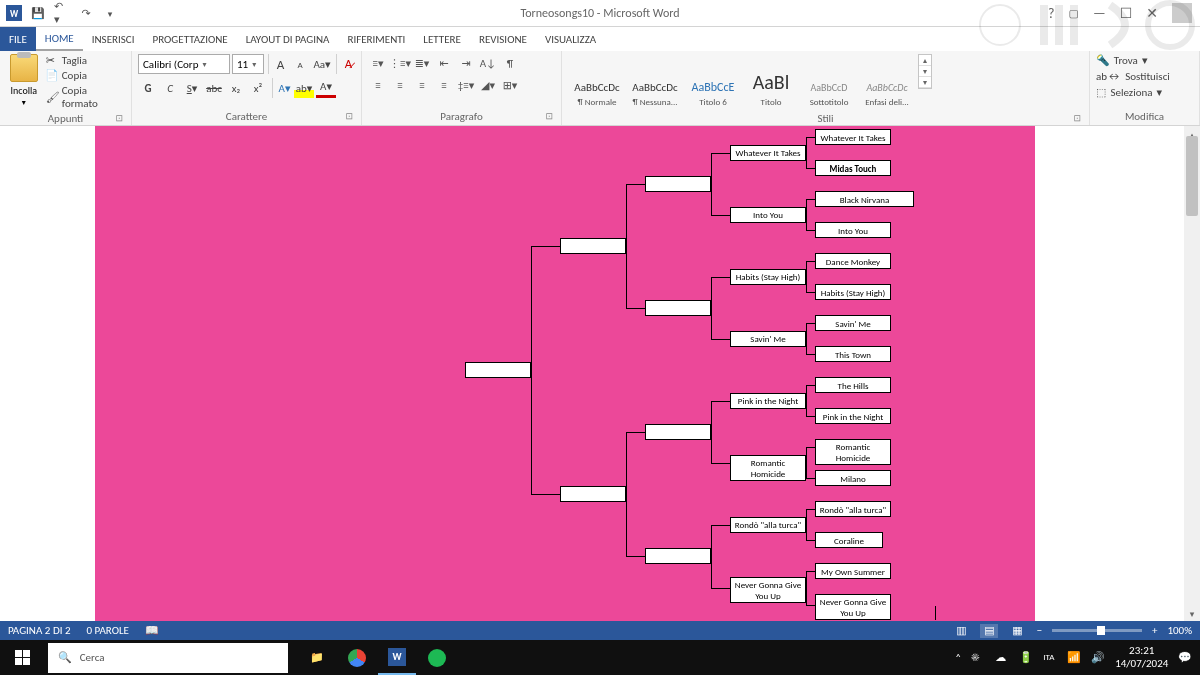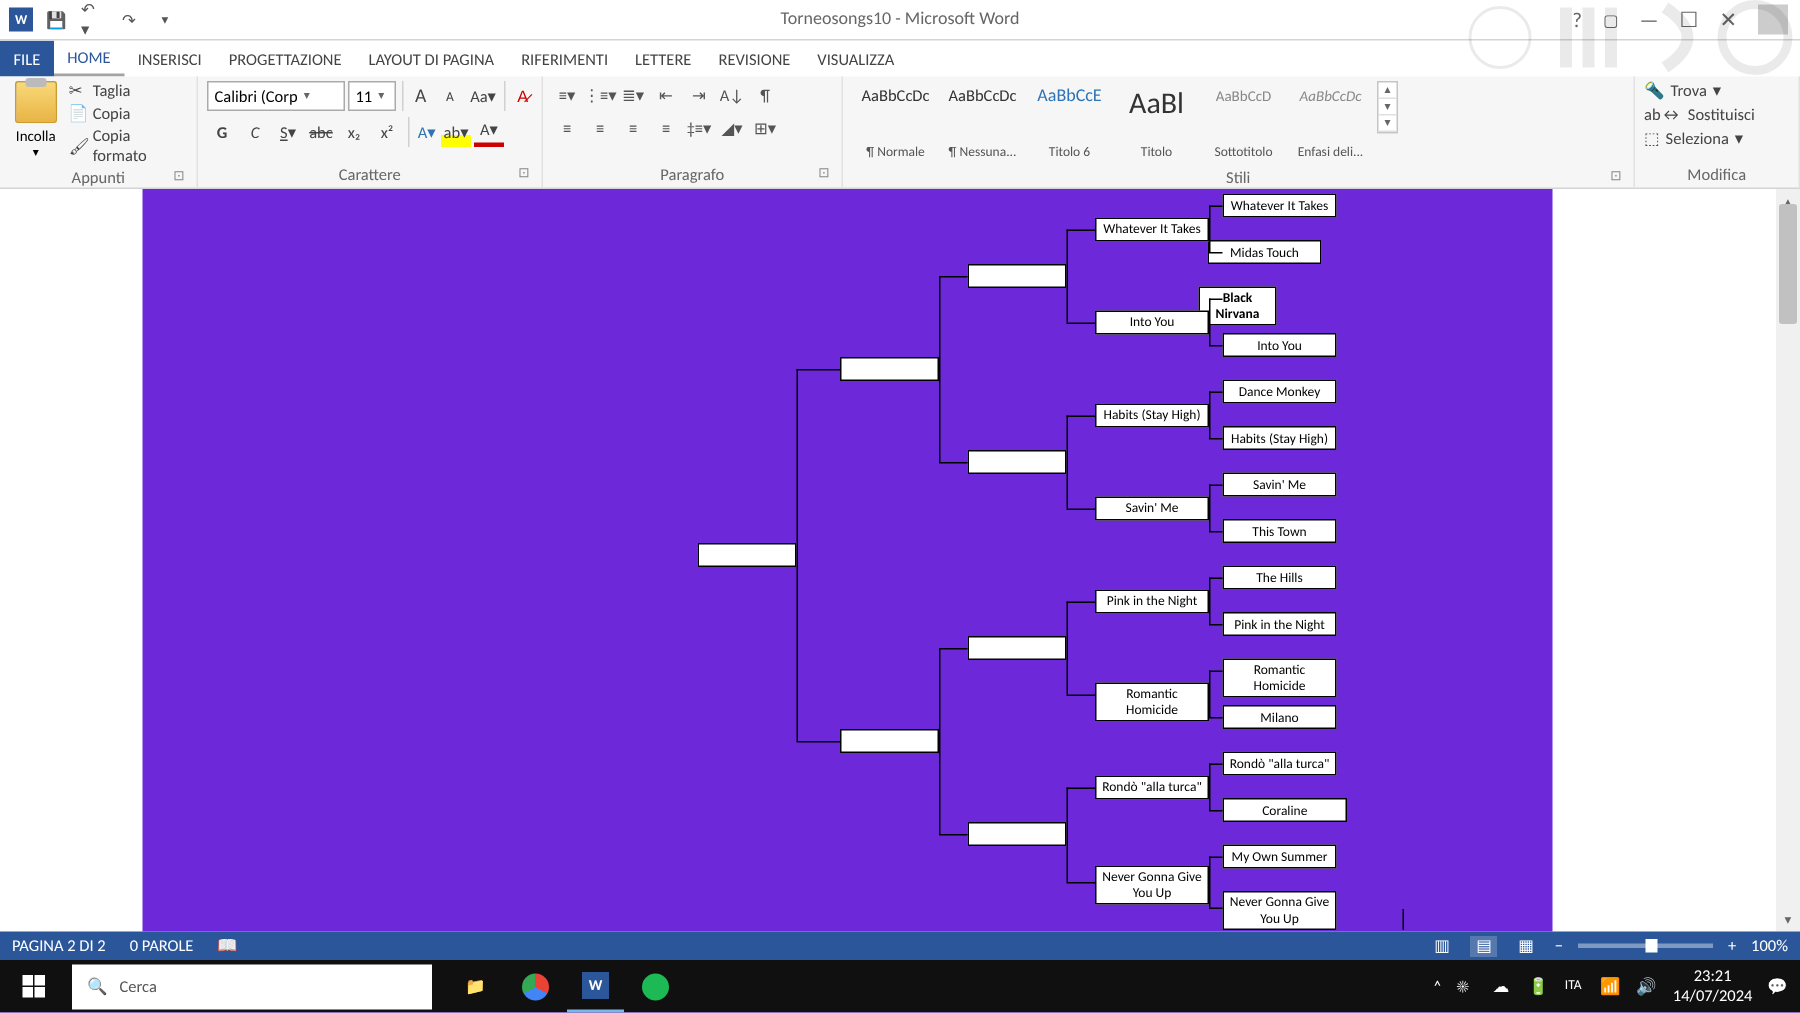--- a/index.html
+++ b/index.html
@@ -41,33 +41,33 @@
 .fsel-arrow{font-size:8px;color:#666;margin-left:4px}
 .fbtn{width:20px;height:20px;display:flex;align-items:center;justify-content:center;cursor:pointer;color:#444}
 .fbtn.sep{border-left:1px solid #d0d0d0;margin-left:2px;padding-left:4px}
 
 
 .para-row{display:flex;gap:2px;margin-bottom:4px}
 .pbtn{width:20px;height:18px;display:flex;align-items:center;justify-content:center;cursor:pointer;color:#555}
 
 
 .styles-gal{display:flex;height:56px}
-.style-item{width:58px;border:1px solid transparent;display:flex;flex-direction:column;align-items:center;justify-content:space-between;cursor:pointer;padding:2px}
+.style-item{width:58px;border:1px solid transparent;display:flex;flex-direction:column;align-items:center;justify-content:flex-end;cursor:pointer;padding:2px}
 .style-prev{font-family:Calibri;color:#333}
 .style-name{font-size:9px;color:#555;margin-top:2px;white-space:nowrap;overflow:hidden;text-overflow:ellipsis;width:100%;text-align:center}
 .gal-scroll{width:14px;display:flex;flex-direction:column;border:1px solid #c5c5c5;background:#fff;margin-left:2px}
 .gal-scroll div{flex:1;display:flex;align-items:center;justify-content:center;font-size:8px;color:#666;cursor:pointer;border-bottom:1px solid #e0e0e0}
 
 
 .edit-col{display:flex;flex-direction:column;gap:3px;font-size:11px;color:#444}
 .edit-col div{display:flex;align-items:center;gap:4px;cursor:pointer}
 
 
 .doc-area{position:absolute;top:126px;left:0;right:0;bottom:54px;background:#fff;overflow:hidden}
-.page{position:absolute;left:95px;top:0;width:940px;height:500px;background:#6d28d9}
+.page{position:absolute;left:95px;top:0;width:940px;height:500px;background:#ec4899}
 .scroll-v{position:absolute;right:0;top:0;bottom:0;width:16px;background:#f0f0f0}
 .scroll-v .thumb{position:absolute;left:2px;right:2px;top:10px;height:80px;background:#c1c1c1;border-radius:2px}
 .scroll-v .arrow{position:absolute;left:0;right:0;height:16px;display:flex;align-items:center;justify-content:center;font-size:9px;color:#666}
 
 
 .bracket{position:absolute;left:270px;top:0}
 .bbox{position:absolute;border:1px solid #000;background:#fff;font-size:9px;text-align:center;display:flex;align-items:center;justify-content:center;padding:1px 2px}
 .bline{position:absolute;background:#000}
 
 
@@ -273,33 +273,33 @@
       </div>
     </div>
     <div class="group-label"><span>Modifica</span></div>
   </div>
 </div>
 
 <div class="doc-area">
   <div class="page">
     <div class="bracket" id="bracket">
         <div class="bbox" style="left: 450px; top: 3px; width: 76px; min-height: 16px;">Whatever It Takes</div>
-        <div class="bbox" style="left: 440px; top: 34px; width: 76px; min-height: 16px;">Midas Touch</div>
-        <div class="bbox" style="left: 434px; top: 65px; width: 52px; min-height: 16px; font-weight: bold;">Black Nirvana</div>
+        <div class="bbox" style="left: 450px; top: 34px; width: 76px; min-height: 16px; font-weight: bold;">Midas Touch</div>
+        <div class="bbox" style="left: 450px; top: 65px; width: 99px; min-height: 16px;">Black Nirvana</div>
         <div class="bbox" style="left: 450px; top: 96px; width: 76px; min-height: 16px;">Into You</div>
         <div class="bbox" style="left: 450px; top: 127px; width: 76px; min-height: 16px;">Dance Monkey</div>
         <div class="bbox" style="left: 450px; top: 158px; width: 76px; min-height: 16px;">Habits (Stay High)</div>
         <div class="bbox" style="left: 450px; top: 189px; width: 76px; min-height: 16px;">Savin' Me</div>
         <div class="bbox" style="left: 450px; top: 220px; width: 76px; min-height: 16px;">This Town</div>
         <div class="bbox" style="left: 450px; top: 251px; width: 76px; min-height: 16px;">The Hills</div>
         <div class="bbox" style="left: 450px; top: 282px; width: 76px; min-height: 16px;">Pink in the Night</div>
         <div class="bbox" style="left: 450px; top: 313px; width: 76px; min-height: 16px;">Romantic Homicide</div>
         <div class="bbox" style="left: 450px; top: 344px; width: 76px; min-height: 16px;">Milano</div>
         <div class="bbox" style="left: 450px; top: 375px; width: 76px; min-height: 16px;">Rondò "alla turca"</div>
-        <div class="bbox" style="left: 450px; top: 406px; width: 83px; min-height: 16px;">Coraline</div>
+        <div class="bbox" style="left: 450px; top: 406px; width: 68px; min-height: 16px;">Coraline</div>
         <div class="bbox" style="left: 450px; top: 437px; width: 76px; min-height: 16px;">My Own Summer</div>
         <div class="bbox" style="left: 450px; top: 468px; width: 76px; min-height: 22px;">Never Gonna Give You Up</div>
         <div class="bbox" style="left: 365px; top: 18.5px; width: 76px; min-height: 16px;">Whatever It Takes</div>
         <div class="bline" style="left: 441px; top: 11px; width: 9px; height: 1px;"></div>
         <div class="bline" style="left: 441px; top: 42px; width: 9px; height: 1px;"></div>
         <div class="bline" style="left: 441px; top: 11px; height: 31px; width: 1px;"></div>
         <div class="bbox" style="left: 365px; top: 80.5px; width: 76px; min-height: 16px;">Into You</div>
         <div class="bline" style="left: 441px; top: 73px; width: 9px; height: 1px;"></div>
         <div class="bline" style="left: 441px; top: 104px; width: 9px; height: 1px;"></div>
         <div class="bline" style="left: 441px; top: 73px; height: 31px; width: 1px;"></div>

